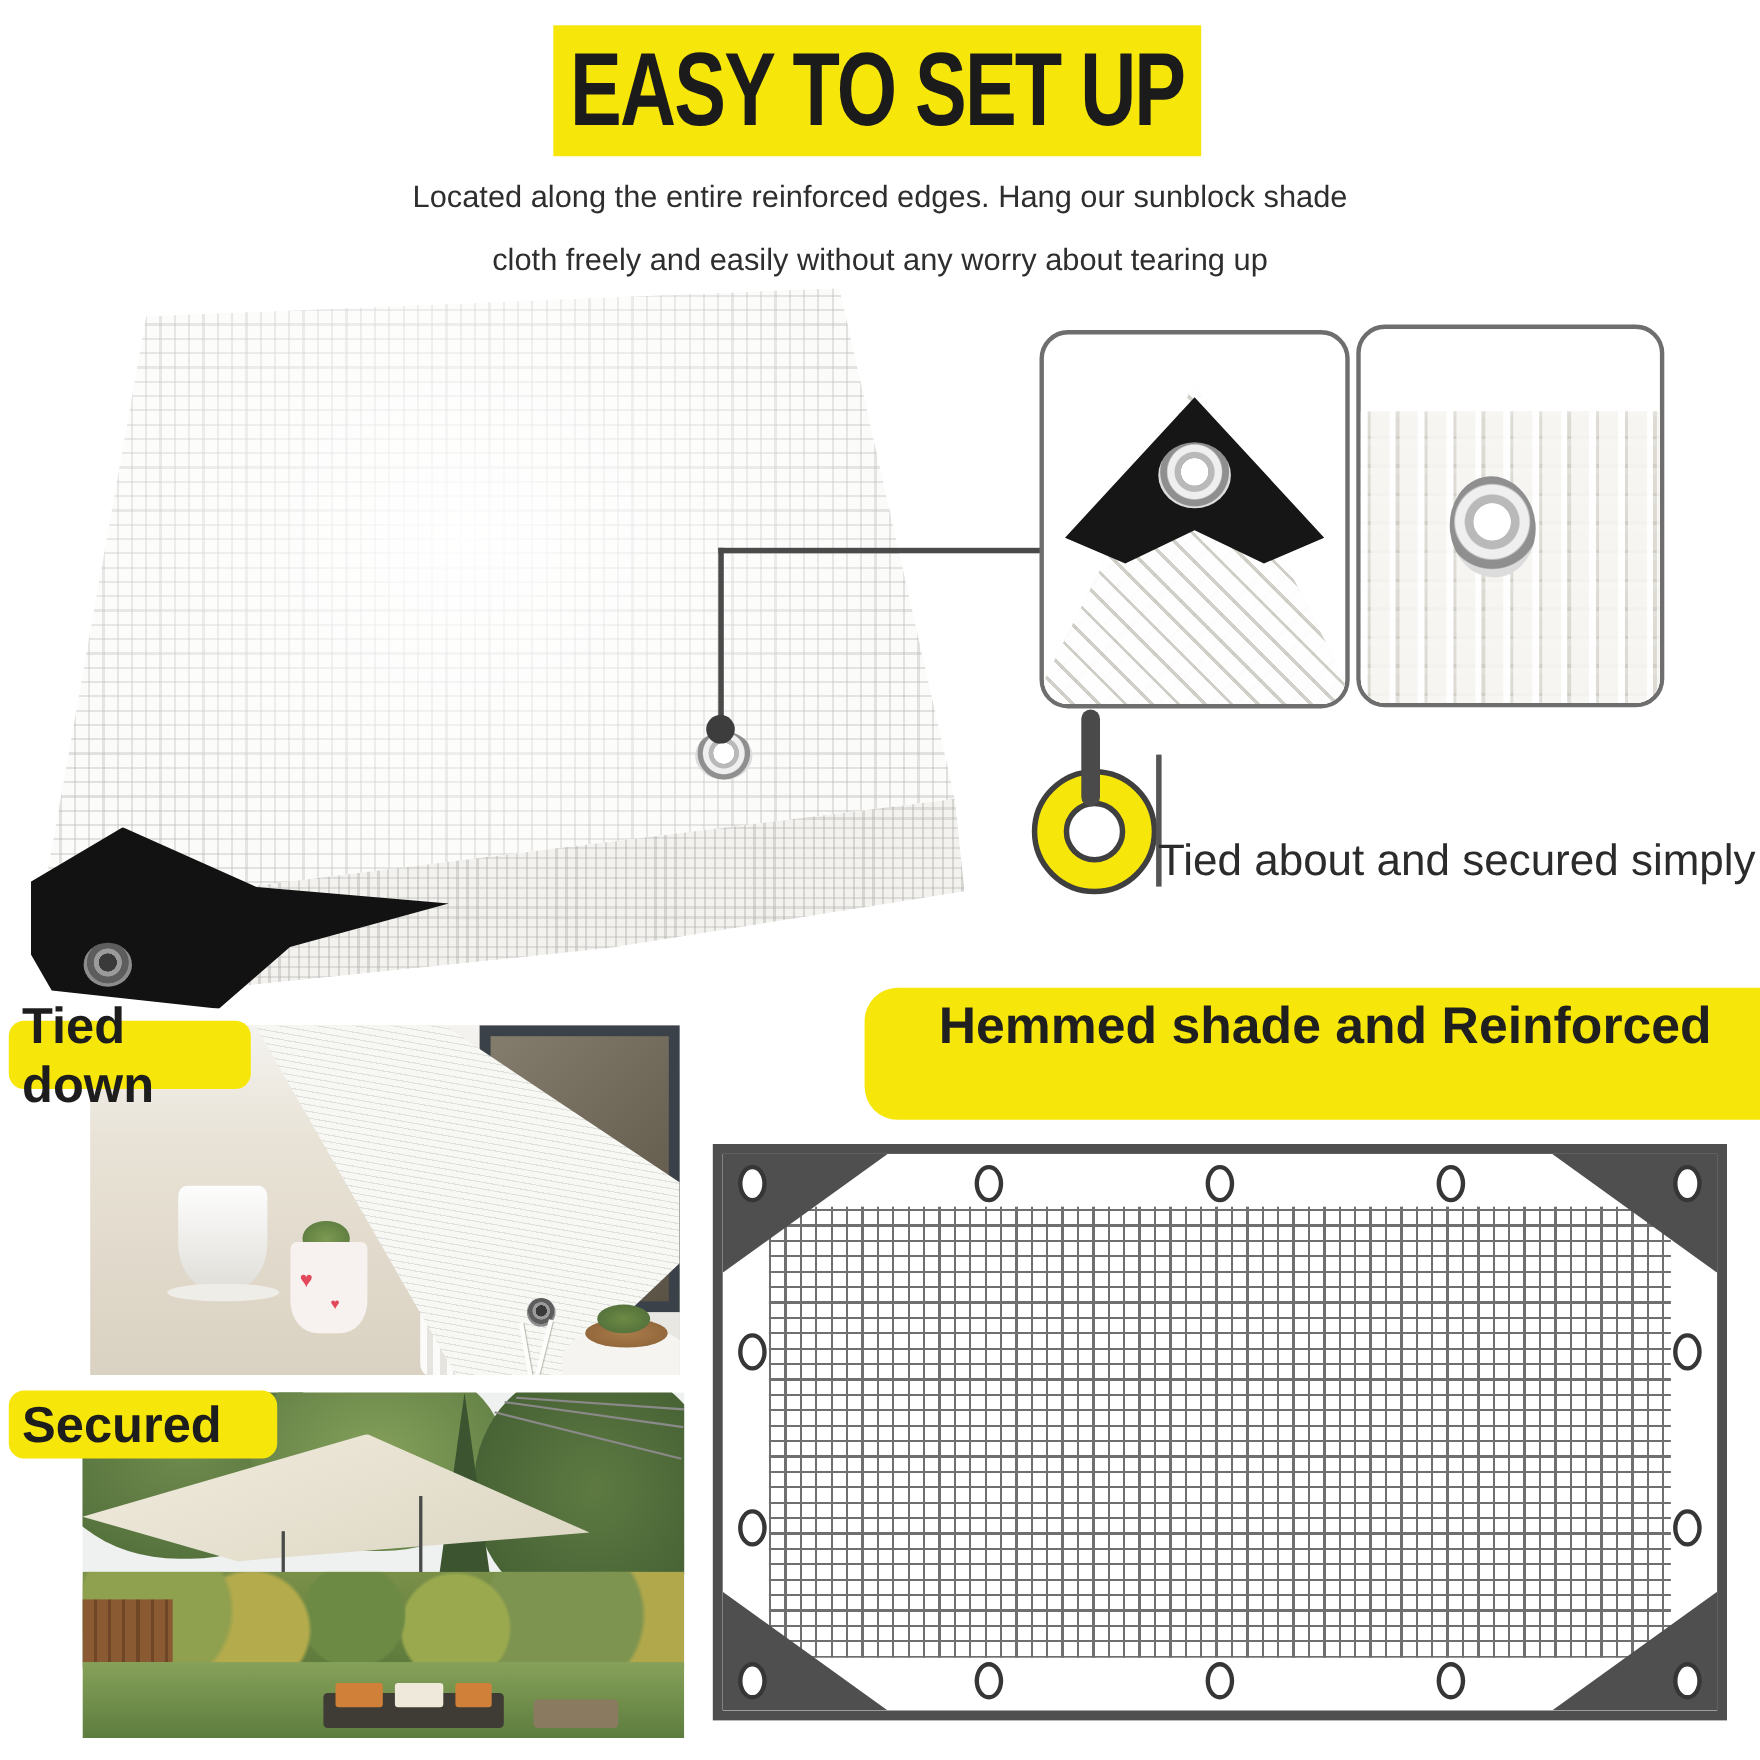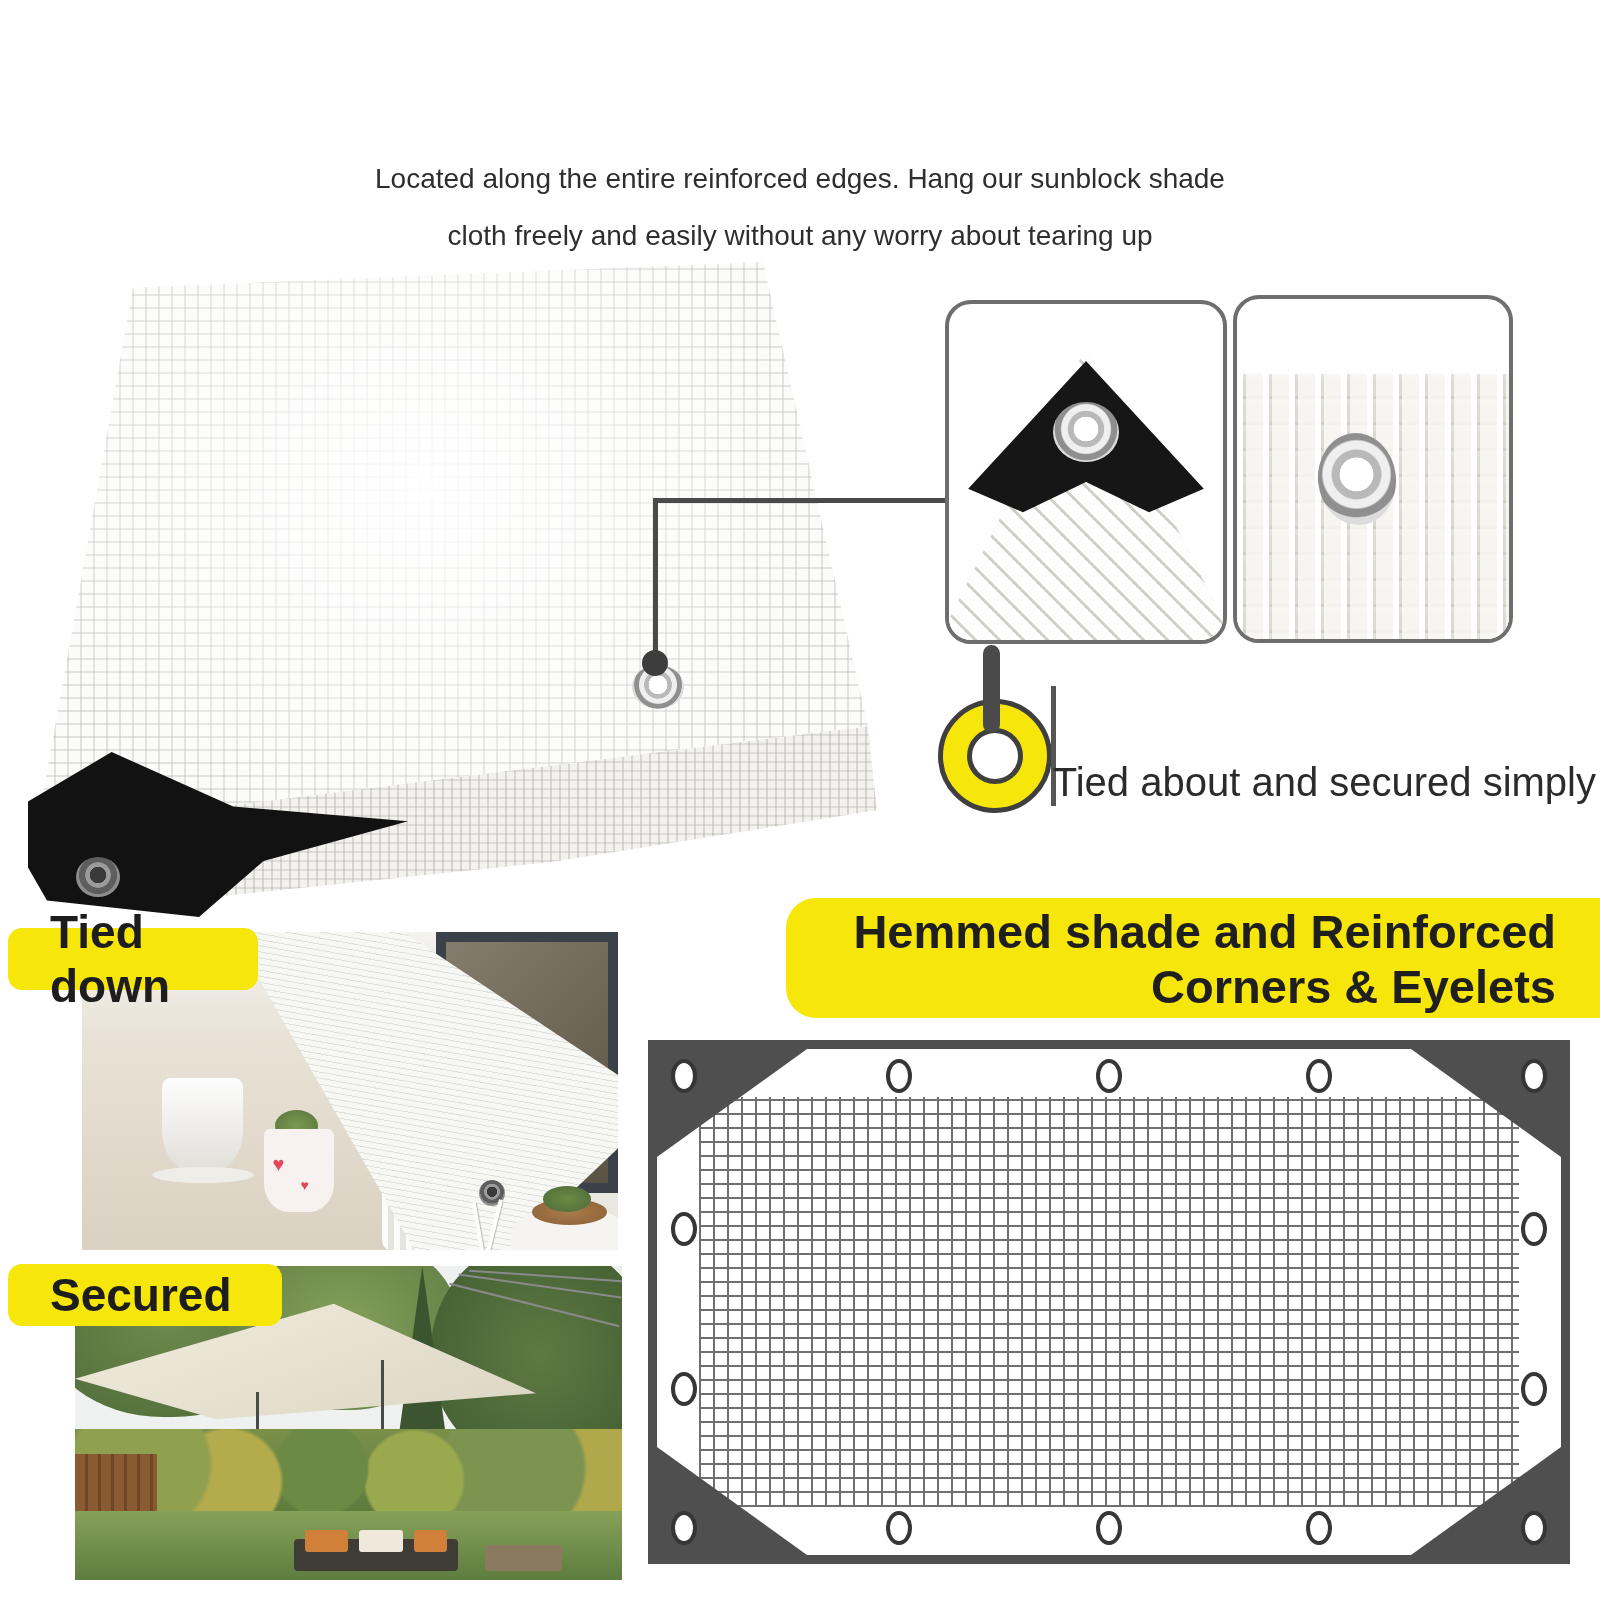--- a/index.html
+++ b/index.html
@@ -60,21 +60,21 @@
       background:#F7E60A;border:5px solid #3f3f3f;display:flex;align-items:center;justify-content:center;}
   .ring-hole{width:46px;height:46px;border-radius:50%;background:#ffffff;border:5px solid #3f3f3f;}
   .ring-stick{position:absolute;left:47px;top:0;width:17px;height:88px;border-radius:9px;background:#4a4a4a;z-index:2;}
   .divider{left:1051px;top:686px;width:5px;height:120px;background:#555555;}
   .alu-badge{left:1109px;top:677px;width:449px;height:78px;background:#F7E60A;border-radius:20px;
       display:flex;align-items:center;justify-content:center;font-size:46px;font-weight:bold;color:#1f1f1f;}
   .alu-caption{left:1040px;top:760px;width:556px;text-align:right;font-size:40px;color:#2b2b2b;}
 
   
   .photo-label{background:#F7E60A;border-radius:14px;display:flex;align-items:center;
-      font-size:46px;font-weight:bold;color:#1d1d1d;padding-left:42px;z-index:5;}
+      font-size:46px;font-weight:bold;color:#1d1d1d;padding-left:12px;z-index:5;}
   .label-tied{left:8px;top:928px;width:208px;height:62px;}
   .label-secured{left:8px;top:1264px;width:232px;height:62px;}
 
   
   .photo-frame{overflow:hidden;}
   .tied-photo{left:82px;top:932px;width:536px;height:318px;background:linear-gradient(180deg,#f4f3f0 0%,#e9e3d7 32%,#d9d1c1 100%);}
   .td-frame{position:absolute;left:66%;top:0;width:34%;height:82%;background:#3b4149;}
   .td-glass{position:absolute;inset:10px;background:linear-gradient(135deg,#847c6c,#5a5345);}
   .td-sill{position:absolute;left:60%;top:82%;width:40%;height:9%;background:#e9e7e2;}
   .td-cloth{position:absolute;inset:0;clip-path:polygon(28% 0%,60% 0%,100% 45%,100% 68%,80% 100%,62% 100%);
@@ -120,20 +120,23 @@
   .dg-mesh{position:absolute;left:42px;right:42px;top:48px;bottom:48px;background-color:#ffffff;background-image:
       repeating-linear-gradient(90deg,#6f6f6f 0 2px,transparent 2px 14px),
       repeating-linear-gradient(0deg,#6f6f6f 0 2px,transparent 2px 14px);}
   .eyelet{position:absolute;width:26px;height:34px;border:4px solid #363636;border-radius:50%;background:#ffffff;box-sizing:border-box;}
 </style>
 </head>
 <body>
 
 <div id="page">
 
+  <div class="abs title-box">
+    <span class="title-text">EASY TO SET UP</span>
+  </div>
   <div class="abs subtitle">
     <div>Located along the entire reinforced edges. Hang our sunblock shade</div>
     <div>cloth freely and easily without any worry about tearing up</div>
   </div>
 
   <div class="abs main-photo">
     <div class="tarp-top mesh-fine"></div>
     <div class="tarp-sheen"></div>
     <div class="tarp-front"></div>
     <div class="corner-patch-main"></div>
@@ -205,21 +208,20 @@
     <div class="s-lawn"></div>
     <div class="s-furn" style="left:40%;bottom:3%;width:30%;height:10%;"></div>
     <div class="s-cushion" style="left:42%;bottom:9%;width:8%;height:7%;background:#d08038;"></div>
     <div class="s-cushion" style="left:52%;bottom:9%;width:8%;height:7%;background:#efe9dc;"></div>
     <div class="s-cushion" style="left:62%;bottom:9%;width:6%;height:7%;background:#d08038;"></div>
     <div class="s-furn" style="left:75%;bottom:3%;width:14%;height:8%;background:#8a7a5f;"></div>
   </div>
 
   <div class="abs hemmed-box">
     <div>Hemmed shade and Reinforced</div>
-    <div>Corners &amp; Eyelets</div>
   </div>
 
   <div class="abs diagram">
     <div class="dg-mesh"></div>
     <div class="dg-tri tl"></div>
     <div class="dg-tri tr"></div>
     <div class="dg-tri bl"></div>
     <div class="dg-tri br"></div>
 
     <div class="eyelet" style="left:14px;top:10px;"></div>

